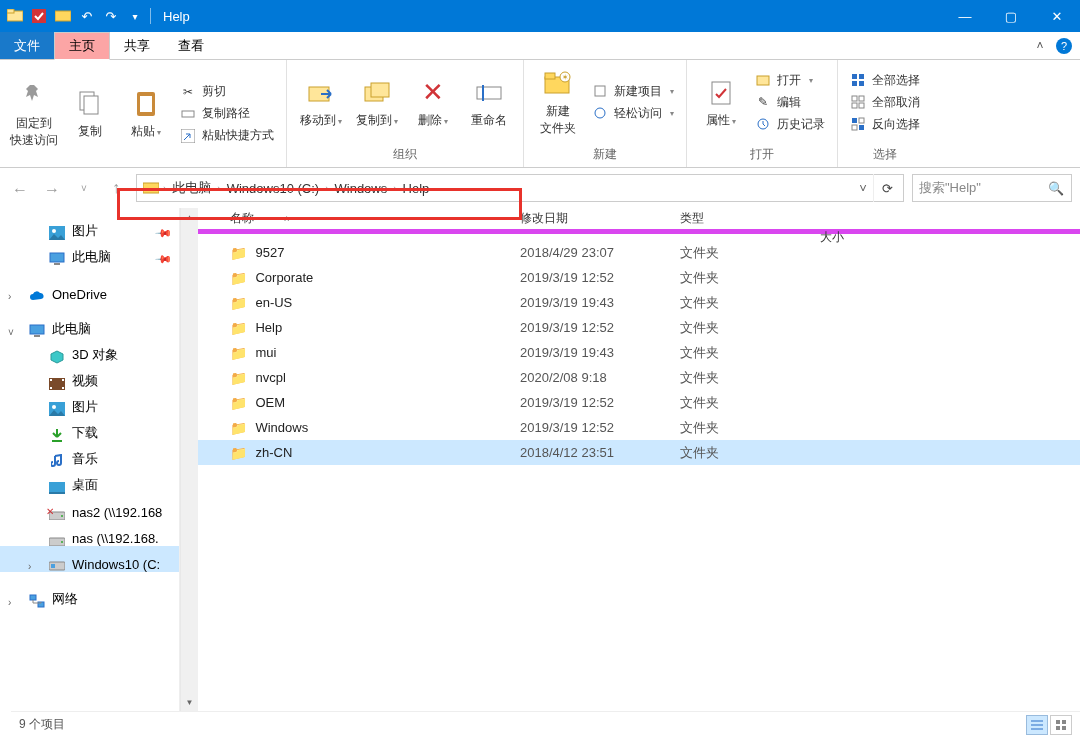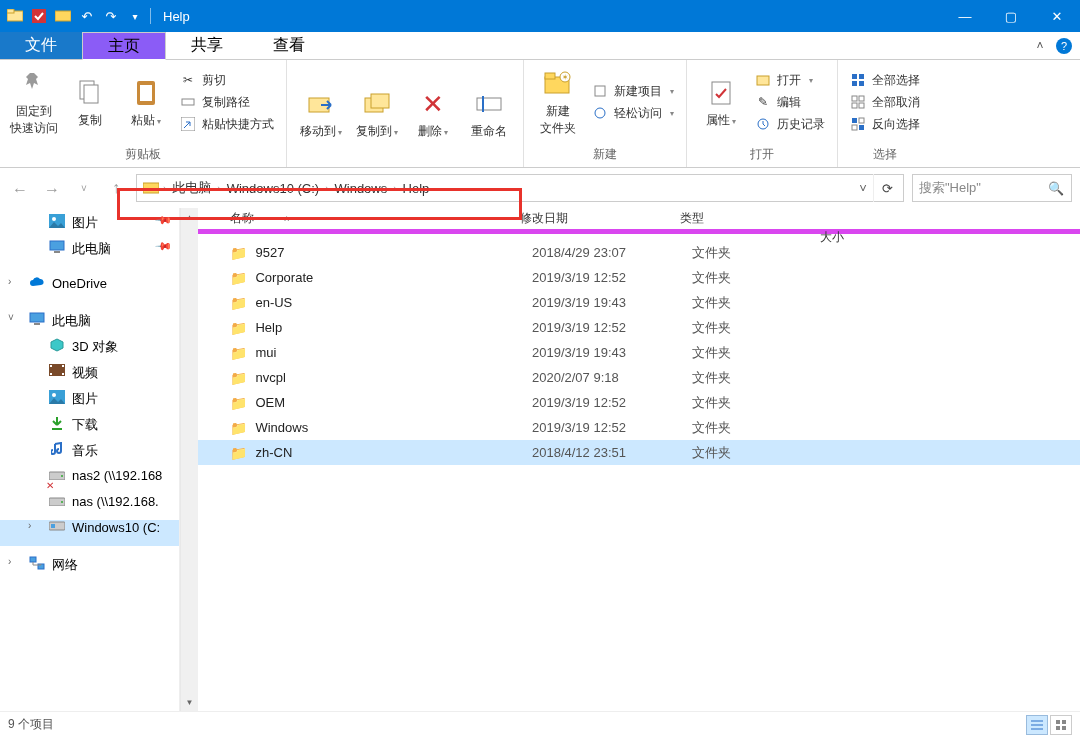--- a/index.html
+++ b/index.html
@@ -32,23 +32,23 @@
     .window-btn { width: 46px; height: 32px; display: flex; align-items: center; justify-content: center; }
     
     .menu-tabs {
       height: 28px;
       background: #fff;
       display: flex;
       align-items: stretch;
       border-bottom: 1px solid #ccc;
       position: relative;
     }
-    .menu-tab { padding: 0 25px; display: flex; align-items: center; font-size: 16px; cursor: pointer; }
+    .menu-tab { padding: 0 14px; display: flex; align-items: center; font-size: 13px; cursor: pointer; }
     .menu-tab.file { background: #1979ca; color: #fff; }
-    .menu-tab.active { background: #8b5cf6; border: 1px solid #ccc; border-bottom-color: #fff; margin-bottom: -1px; }
+    .menu-tab.active { background: #fca5a5; border: 1px solid #ccc; border-bottom-color: #fff; margin-bottom: -1px; }
     .menu-help { margin-left: auto; display: flex; align-items: center; padding: 0 8px; gap: 6px; }
     .collapse-chev { color: #555; font-size: 12px; width: 20px; text-align: center; }
     .help-circle { width: 16px; height: 16px; border-radius: 50%; background: #0078d7; color: #fff; display: flex; align-items: center; justify-content: center; font-size: 11px; }
     
     .ribbon { display: flex; background: #fff; border-bottom: 1px solid #ccc; height: 108px; }
     .ribbon-group { display: flex; flex-direction: column; border-right: 1px solid #e1e1e1; }
     .ribbon-body { display: flex; flex: 1; align-items: center; padding: 4px 8px; gap: 4px; }
     .ribbon-label { text-align: center; font-size: 12px; color: #666; padding: 2px 0 4px; }
     .big-btn { display: flex; flex-direction: column; align-items: center; justify-content: center; width: 52px; padding: 2px; gap: 2px; text-align: center; font-size: 12px; color: #333; }
     .big-btn .icon { height: 34px; display: flex; align-items: center; justify-content: center; }
@@ -64,46 +64,46 @@
     .bc-item { padding: 0 6px; font-size: 13px; color: #333; }
     .bc-sep { color: #999; font-size: 10px; }
     .bc-tail { margin-left: auto; display: flex; align-items: center; }
     .bc-dd { width: 20px; text-align: center; color: #666; }
     .refresh-btn { width: 28px; height: 28px; border-left: 1px solid #eee; display: flex; align-items: center; justify-content: center; color: #444; }
     .search-box { width: 160px; height: 28px; border: 1px solid #ccc; display: flex; align-items: center; padding: 0 6px; color: #888; font-size: 13px; justify-content: space-between; }
     .red-highlight { position: absolute; border: 3px solid #e8322b; pointer-events: none; left: 117px; top: 188px; width: 405px; height: 32px; }
     
     .main { flex: 1; display: flex; overflow: hidden; }
     .sidebar { width: 180px; border-right: 1px solid #eee; overflow: hidden; padding-top: 6px; }
-    .side-item { display: flex; align-items: flex-start; height: 26px; padding: 0 8px 0 28px; font-size: 13px; color: #000; position: relative; }
+    .side-item { display: flex; align-items: flex-end; height: 26px; padding: 0 8px 0 28px; font-size: 13px; color: #000; position: relative; }
     .side-item .expander { position: absolute; left: 8px; font-size: 10px; color: #666; }
     .side-item.level2 { padding-left: 48px; }
     .side-item.level2 .expander { left: 28px; }
     .side-item .pin { margin-left: auto; color: #888; font-size: 11px; transform: rotate(45deg); }
     .side-item .ico { width: 18px; margin-right: 6px; display: flex; align-items: center; justify-content: center; }
     .side-item.selected { background: #cce8ff; }
     .side-sep { height: 10px; }
     
     .content { flex: 1; display: flex; flex-direction: column; }
     .col-headers { display: flex; height: 26px; align-items: center; border-bottom: 5px solid #d946ef; font-size: 12px; color: #333; padding-left: 24px; }
     .col-headers div { padding: 0 8px; }
     .col-name { width: 290px; display: flex; align-items: center; gap: 30px; }
     .col-date { width: 160px; }
     .col-type { width: 140px; }
     .col-size { width: 100px; margin-top: 38px; }
     .rows { flex: 1; padding-top: 6px; }
     .row { display: flex; height: 25px; align-items: center; font-size: 13px; color: #222; padding-left: 24px; }
     .row.selected { background: #cce8ff; }
     .row .rname { width: 290px; display: flex; align-items: center; gap: 8px; padding-left: 8px; }
-    .row .rdate { width: 160px; padding-left: 8px; color: #555; margin-left: 12px; }
+    .row .rdate { width: 160px; padding-left: 8px; color: #555; }
     .row .rtype { width: 140px; padding-left: 8px; color: #555; }
     .folder-icon { color: #ffcf48; font-size: 14px; }
     .sort-ind { font-size: 9px; color: #666; }
     
-    .status-bar { height: 26px; display: flex; align-items: center; padding: 0 8px; font-size: 12px; color: #555; border-top: 1px solid #eee; }
+    .status-bar { height: 26px; display: flex; align-items: center; padding: 0 8px; font-size: 12px; color: #555; border-top: 1px solid #eee; margin-left: 11px; }
     .status-spacer { flex: 1; }
     .view-btns { display: flex; gap: 2px; }
     .view-btn { width: 22px; height: 20px; border: 1px solid #ccc; display: flex; align-items: center; justify-content: center; font-size: 10px; }
     .view-btn.active { background: #cce8ff; border-color: #99bbdd; }
 
     
     .sidebar-scroll { width: 18px; background: #f0f0f0; border-left: 1px solid #e8e8e8; display: flex; flex-direction: column; align-items: center; }
     .scroll-arrow { height: 18px; width: 100%; display: flex; align-items: center; justify-content: center; font-size: 8px; color: #666; }
     .scroll-thumb { flex: 1; margin: 2px; background: #ccc; }
 
@@ -205,21 +205,20 @@
             <span class="icon">
               <svg width="14" height="14">
                 <rect width="14" height="14" fill="#fff" stroke="#888"></rect>
                 <path d="M3 11l6-6m0 0h-4m4 0v4" stroke="#2a6fc7" fill="none"></path>
               </svg>
             </span>
             <span>粘贴快捷方式</span>
           </div>
       </div>
     </div>
-    <div class="ribbon-label">剪贴板</div>
   </div>
 
   <div class="ribbon-group">
     <div class="ribbon-body">
       <div class="big-btn">
         <span class="icon">
             <svg width="28" height="24">
               <rect x="2" y="6" width="20" height="14" fill="#ffe69a" stroke="#caa02d"></rect>
               <path d="M14 13h10m0 0l-4-4m4 4l-4 4" stroke="#2a6fc7" fill="none" stroke-width="2"></path>
             </svg>
@@ -242,20 +241,21 @@
       <div class="big-btn">
         <span class="icon">
             <svg width="28" height="20">
               <rect x="2" y="4" width="24" height="12" fill="#fff" stroke="#888"></rect>
               <line x1="8" y1="2" x2="8" y2="18" stroke="#2a6fc7" stroke-width="2"></line>
             </svg>
           </span>
         <span>重命名</span>
       </div>
     </div>
+    <div class="ribbon-label">组织</div>
   </div>
 
   <div class="ribbon-group">
     <div class="ribbon-body">
       <div class="big-btn">
         <span class="icon">
             <svg width="30" height="26">
               <rect x="2" y="6" width="24" height="16" fill="#ffd75e" stroke="#caa02d"></rect>
               <rect x="2" y="2" width="10" height="6" fill="#ffd75e" stroke="#caa02d"></rect>
               <circle cx="22" cy="6" r="5" fill="#fff" stroke="#caa02d"></circle>
@@ -491,20 +491,29 @@
             <svg width="12" height="14">
               <path d="M4 2v8a2 2 0 11-2-2" fill="none" stroke="#2a6fc7" stroke-width="2"></path>
               <path d="M4 2l6-1v8a2 2 0 11-2-2" fill="none" stroke="#2a6fc7" stroke-width="2"></path>
             </svg>
           </span>
           <span>音乐</span>
         </div>
         <div class="side-item level2">
           <span class="ico">
             <svg width="16" height="12">
+              <rect width="16" height="10" fill="#39a0d7"></rect>
+              <rect x="0" y="10" width="16" height="2" fill="#2a7aa8"></rect>
+            </svg>
+          </span>
+          <span>桌面</span>
+        </div>
+        <div class="side-item level2">
+          <span class="ico">
+            <svg width="16" height="12">
               <rect x="0" y="4" width="16" height="8" rx="1" fill="#ccc" stroke="#888"></rect>
               <circle cx="13" cy="8" r="1" fill="#3a3"></circle>
             </svg>
           </span>
           <span style="position:absolute;left:46px;top:12px;color:#d13438;font-size:10px">✕</span>
           <span>nas2 (\\192.168</span>
         </div>
         <div class="side-item level2">
           <span class="ico">
             <svg width="16" height="12">
@@ -593,21 +602,21 @@
             <span>mui</span>
           </div>
     <div class="rdate">2019/3/19 19:43</div>
     <div class="rtype">文件夹</div>
         </div>
         <div class="row">
     <div class="rname">
             <span class="folder-icon">📁</span>
             <span>nvcpl</span>
           </div>
-    <div class="rdate">2020/2/07 9:18</div>
+    <div class="rdate">2020/2/08 9:18</div>
     <div class="rtype">文件夹</div>
         </div>
         <div class="row">
     <div class="rname">
             <span class="folder-icon">📁</span>
             <span>OEM</span>
           </div>
     <div class="rdate">2019/3/19 12:52</div>
     <div class="rtype">文件夹</div>
         </div>

